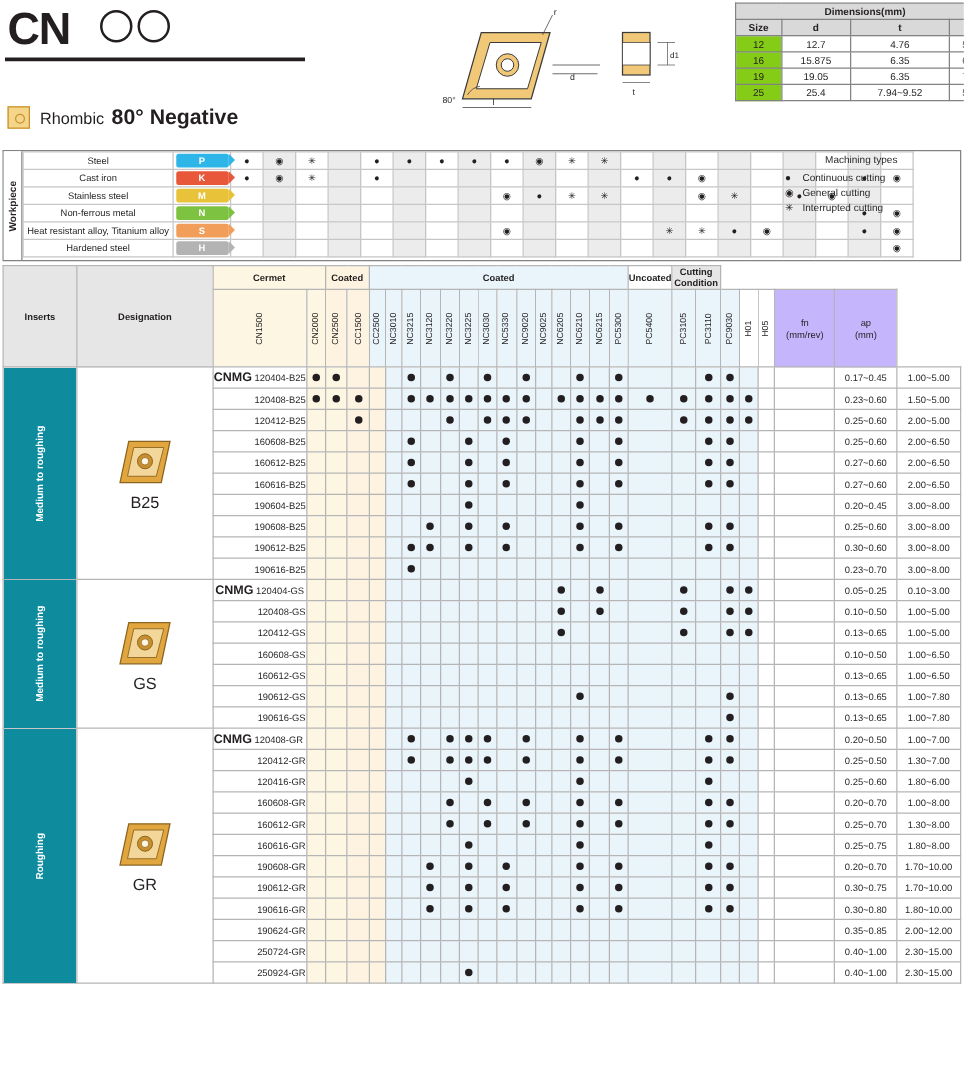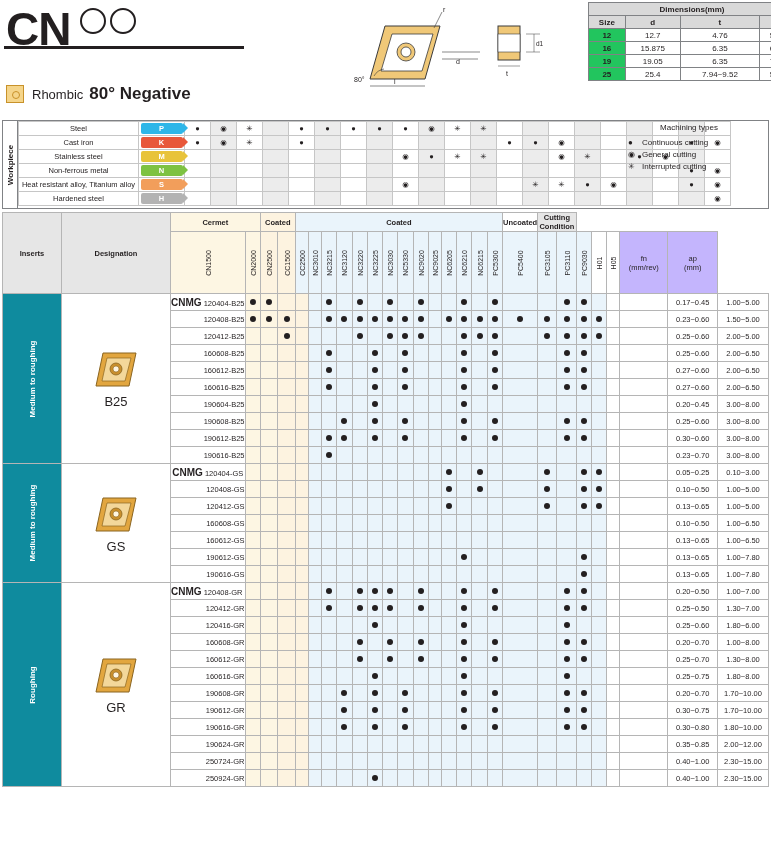--- a/index.html
+++ b/index.html
@@ -13,21 +13,21 @@
     background: #ffffff;
     position: relative;
     overflow: hidden;
   }
   .page { position: relative; width: 771px; height: 855px; }
 
   
   .header { position: relative; height: 118px; }
   .cn-title {
     position: absolute; left: 6px; top: 2px;
-    font-size: 46px; font-weight: bold; letter-spacing: -1px;
+    font-size: 36px; font-weight: bold; letter-spacing: -1px;
     font-family: "Liberation Sans", sans-serif;
   }
   .cn-circles { position: absolute; left: 80px; top: 8px; }
   .cn-circles span {
     display:inline-block; width: 26px; height: 26px; border: 2px solid #231f20;
     border-radius: 50%; margin-right: 4px;
   }
   .cn-rule { position:absolute; left:4px; top:46px; width: 240px; height:3px; background:#231f20; }
 
   .rhombic-row { position:absolute; left: 6px; top: 84px; display:flex; align-items:center; }
@@ -43,21 +43,21 @@
   .rhombic-bold { font-size: 17px; font-weight: bold; margin-left:6px; }
 
   
   .diagram { position:absolute; left: 330px; top: 4px; width: 230px; height: 108px; }
   
   .dimtable { position:absolute; left: 588px; top: 2px; width: 208px; border-collapse: collapse; padding-left: 36px; }
   .dimtable td, .dimtable th {
     border:1px solid #808285; font-size: 8px; text-align:center; padding:1px 0; height:13px;
   }
   .dimtable thead th { background:#d9d9d9; font-weight:bold; }
-  .dimtable .sz { background:#22c55e; font-weight:bold; }
+  .dimtable .sz { background:#84cc16; font-weight:normal; }
 
   
   .workpiece { position:absolute; left:2px; top:120px; width:767px; height:89px; border:1px solid #808285; }
   .wp-label {
     position:absolute; left:0; top:0; width:15px; height:100%;
     border-right:1px solid #808285; background:#ffffff;
   }
   .wp-label span {
     position:absolute; left:50%; top:50%;
     transform: translate(-50%,-50%) rotate(-90deg);

